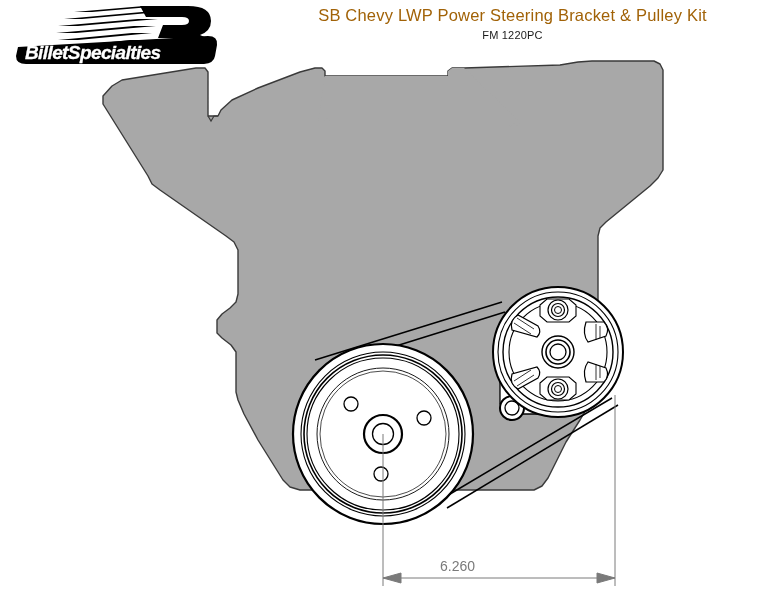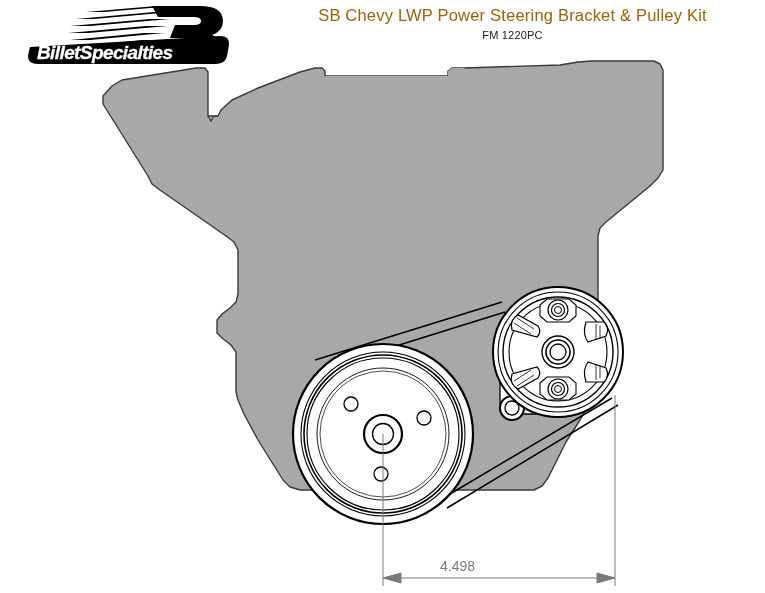--- a/index.html
+++ b/index.html
@@ -39,21 +39,21 @@
   }
   .title-line-2 {
     font-family: "Liberation Sans", sans-serif;
     font-size: 11px;
     color: #1a1a1a;
     letter-spacing: 0.2px;
     line-height: 20px;
   }
   .logo-wrap {
     position: absolute;
-    left: 24px;
+    left: 12px;
     top: 3px;
     width: 215px;
     height: 62px;
   }
   .dim-text {
     position: absolute;
     left: 440px;
     top: 558px;
     font-family: "Liberation Sans", sans-serif;
     font-size: 14px;
@@ -191,21 +191,21 @@
       <line x1="615" y1="395" x2="615" y2="586"></line>
 
       <line x1="383" y1="578" x2="615" y2="578"></line>
 
       <path d="M 383,578 L 401,573 L 401,583 Z" fill="#7a7a7a" stroke="#7a7a7a"></path>
       <path d="M 615,578 L 597,573 L 597,583 Z" fill="#7a7a7a" stroke="#7a7a7a"></path>
     </g>
 
   </svg>
 
-  <div class="dim-text">4.498</div>
+  <div class="dim-text">6.260</div>
 
   <div class="title-block">
     <div class="title-line-1">SB Chevy LWP Power Steering Bracket &amp; Pulley Kit</div>
     <div class="title-line-2">FM 1220PC</div>
   </div>
 
   <div class="logo-wrap">
     <svg width="215" height="62" viewBox="0 0 215 62">
 
       <g>

